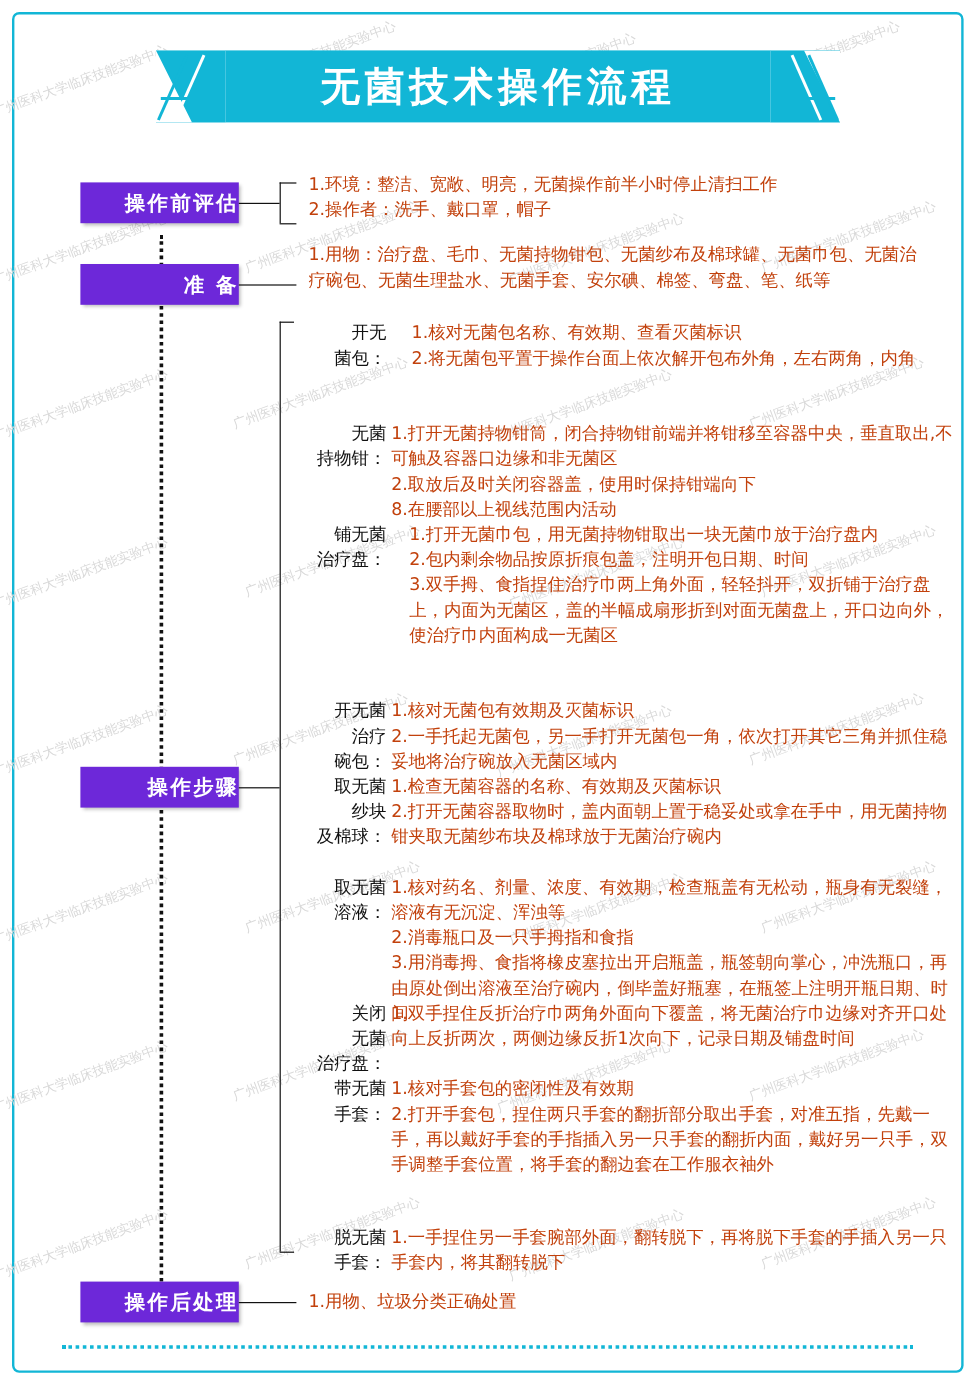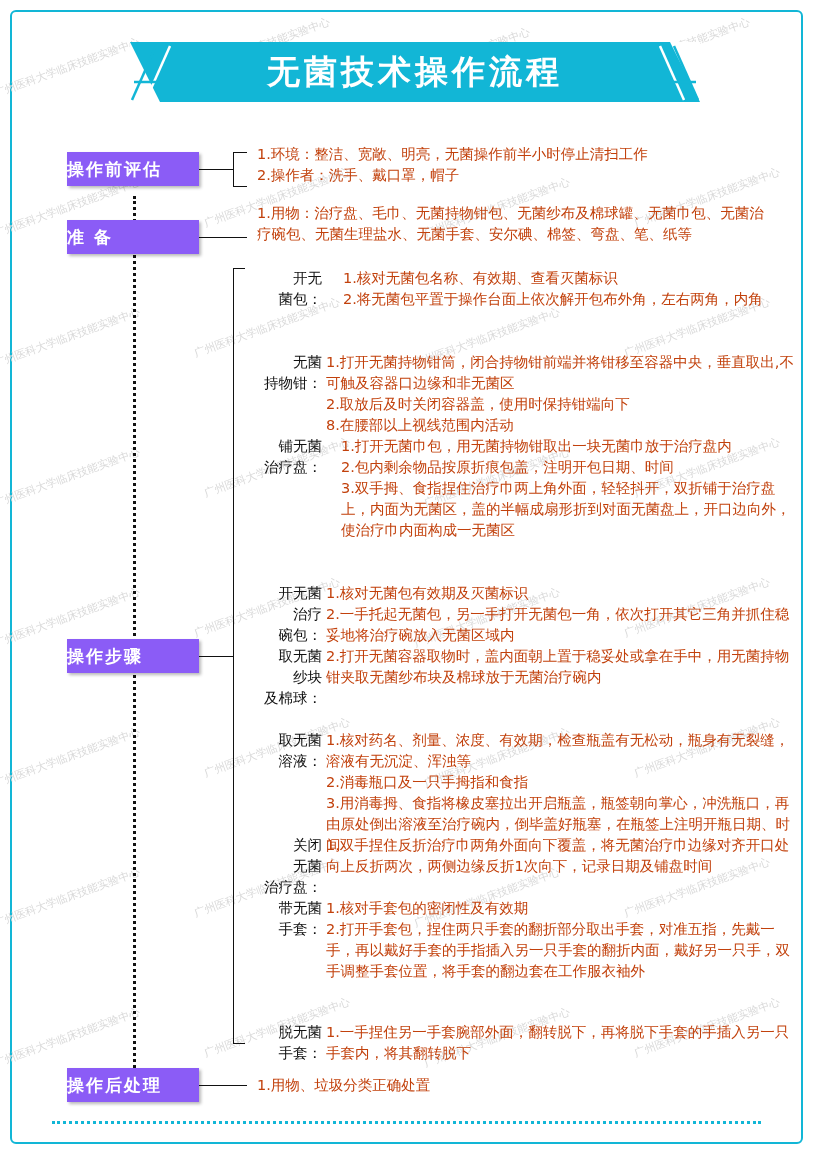--- a/index.html
+++ b/index.html
@@ -67,24 +67,24 @@
     font-weight: bold;
     color: #ffffff;
     letter-spacing: 4px;
     z-index: 2;
   }
   
   .stage {
     position: absolute;
     width: 132px;
     height: 34px;
-    background: #8b5cf6;
+    background: #6d28d9;
     display: flex;
     align-items: center;
-    justify-content: flex-start;
+    justify-content: flex-end;
     box-shadow: 2px 2px 3px rgba(0,0,0,0.28);
   }
   .stage span {
     color: #ffffff;
     font-size: 17px;
     font-weight: bold;
     letter-spacing: 2px;
   }
   
   .spine {
@@ -277,20 +277,21 @@
       <div>1.核对无菌包有效期及灭菌标识</div>
       <div>2.一手托起无菌包，另一手打开无菌包一角，依次打开其它三角并抓住稳妥地将治疗碗放入无菌区域内</div>
     </div>
   </div>
 
   <div class="row" style="left:244px; top:646px; width:560px;">
     <div class="row-label">取无菌
 纱块
 及棉球：</div>
     <div class="row-items" style="width:470px;">
+      <div>1.检查无菌容器的名称、有效期及灭菌标识</div>
       <div>2.打开无菌容器取物时，盖内面朝上置于稳妥处或拿在手中，用无菌持物钳夹取无菌纱布块及棉球放于无菌治疗碗内</div>
     </div>
   </div>
 
   <div class="row" style="left:244px; top:730px; width:560px;">
     <div class="row-label">取无菌
 溶液：</div>
     <div class="row-items" style="width:470px;">
       <div>1.核对药名、剂量、浓度、有效期，检查瓶盖有无松动，瓶身有无裂缝，溶液有无沉淀、浑浊等</div>
       <div>2.消毒瓶口及一只手拇指和食指</div>

